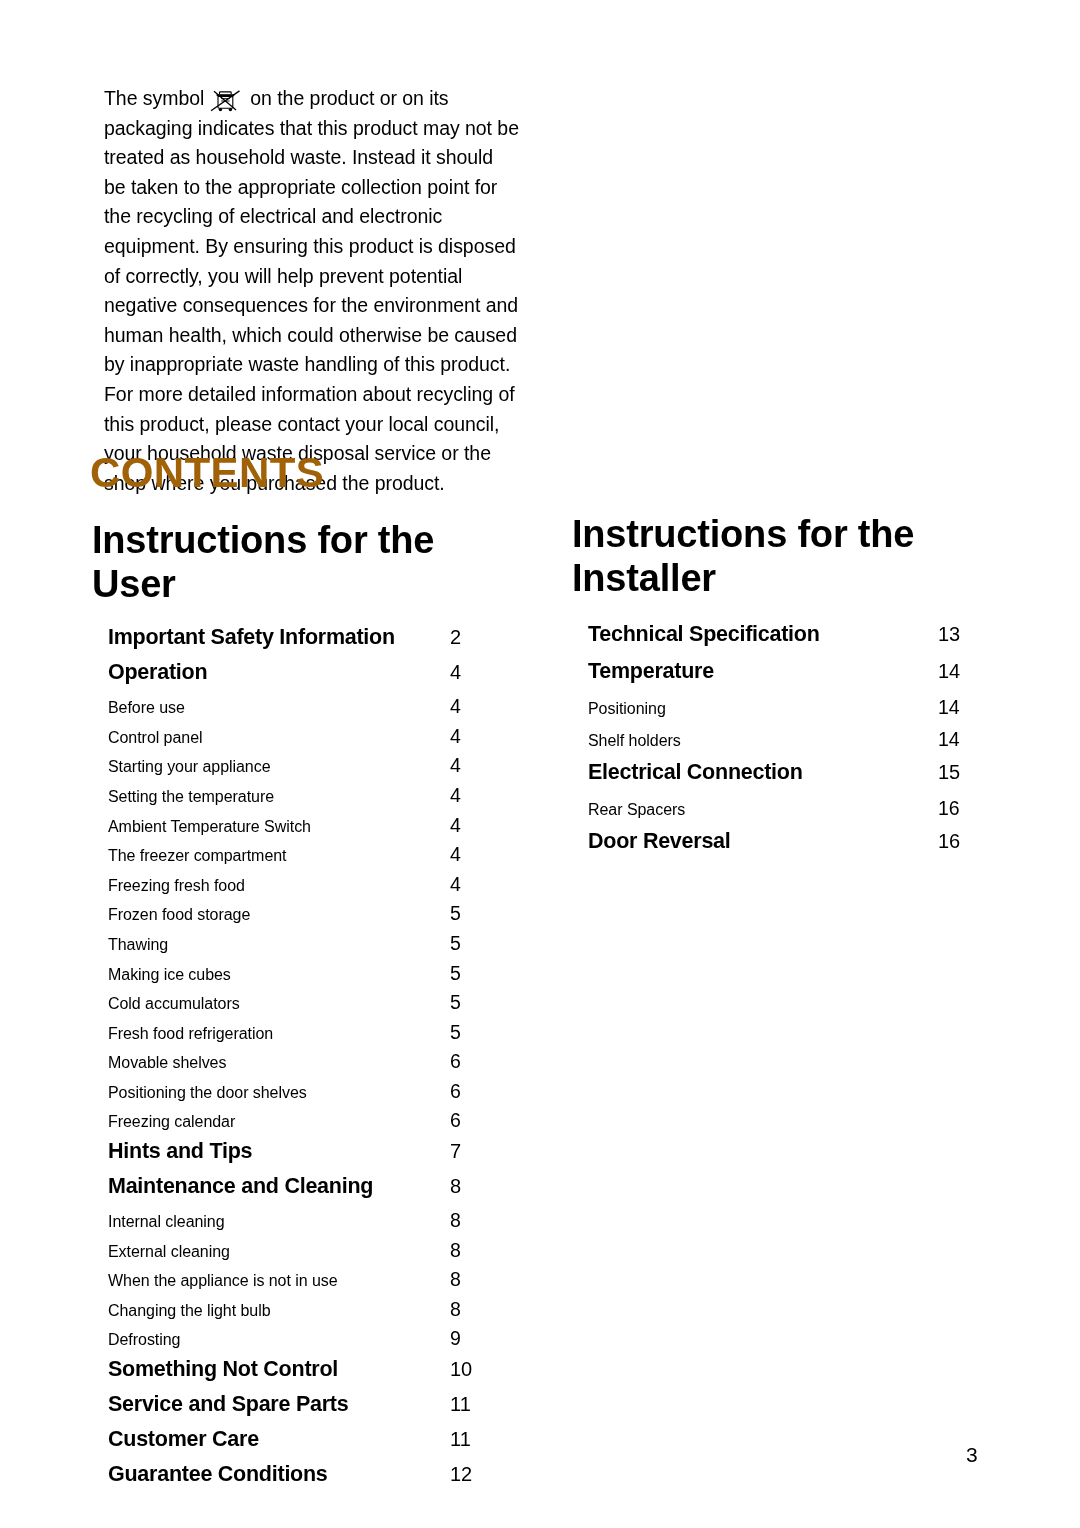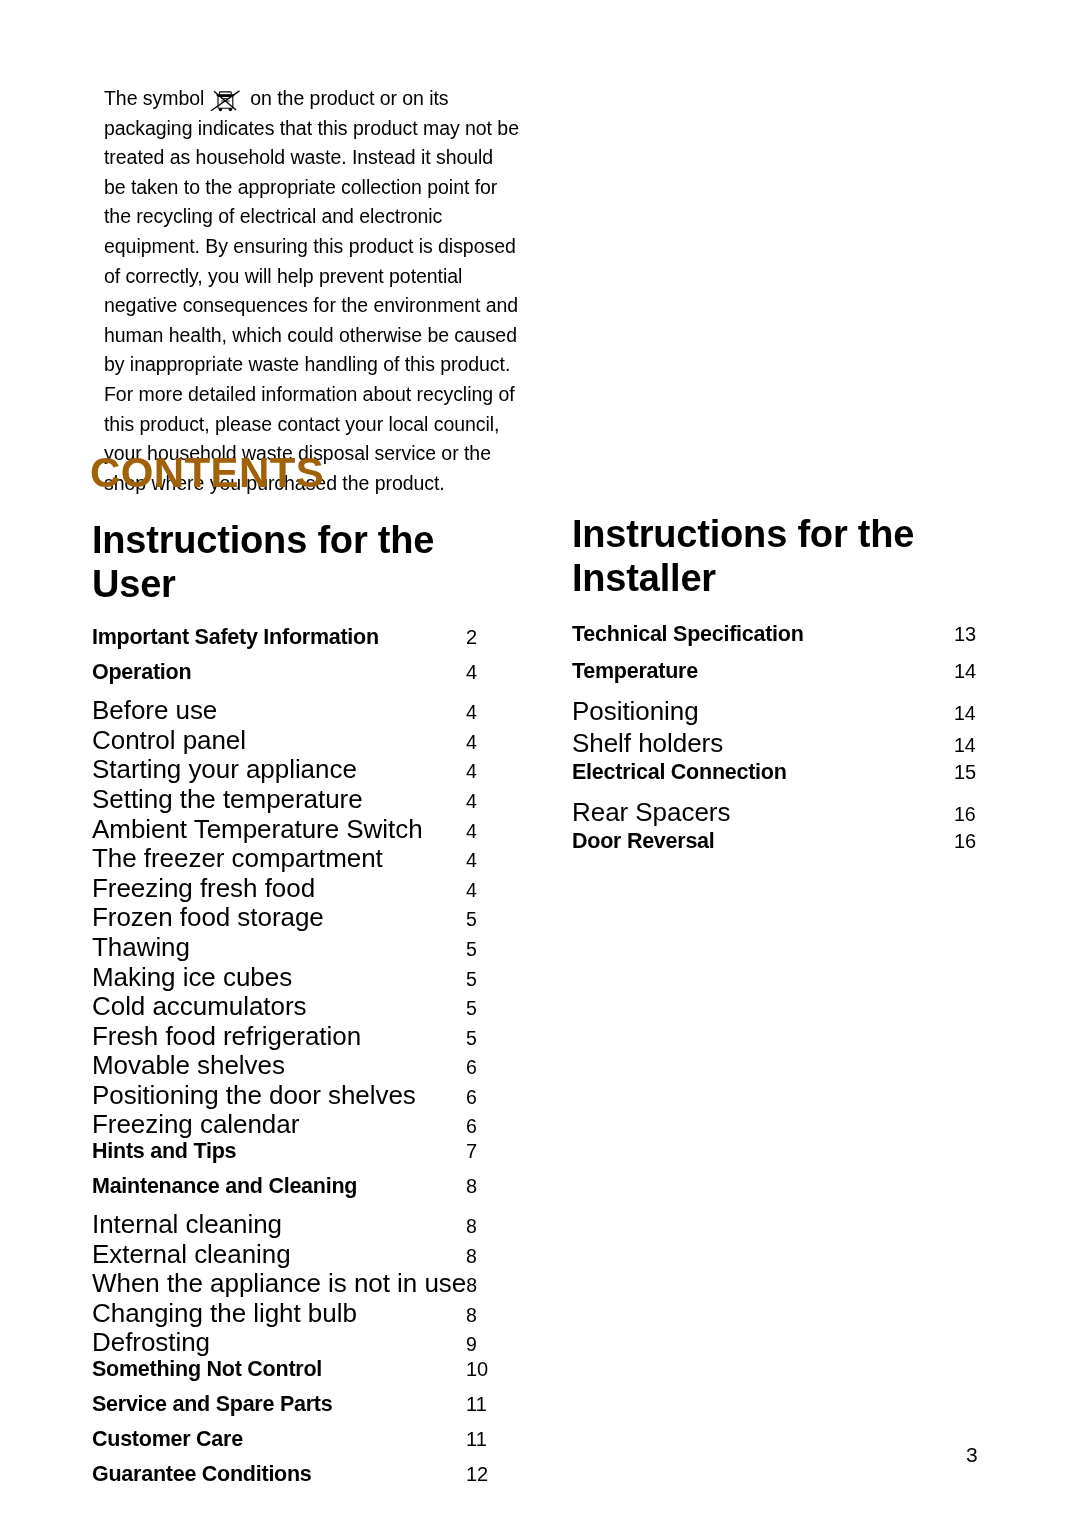--- a/index.html
+++ b/index.html
@@ -89,21 +89,21 @@
     line-height: 1.16;
     letter-spacing: -0.2px;
     margin: 0 0 19px 0;
   }
   .col-right .col-heading {
     margin-bottom: 22px;
   }
 
   .toc-list {
     list-style: none;
-    margin: 0;
+    margin: 16px;
     padding: 0;
   }
   .toc-row {
     display: flex;
     align-items: baseline;
     width: 100%;
   }
   .toc-label { flex: 0 0 auto; }
   .toc-spacer { flex: 1 1 auto; }
   .toc-page { flex: 0 0 auto; text-align: left; }
@@ -120,21 +120,21 @@
   .toc-row.major .toc-label {
     font-size: 21.5px;
     font-weight: bold;
     letter-spacing: -0.25px;
   }
   .toc-row.major .toc-page {
     font-size: 20px;
     font-weight: normal;
   }
   .toc-row.minor .toc-label {
-    font-size: 26px;
+    font-size: 16px;
     font-weight: normal;
     letter-spacing: -0.05px;
   }
   .toc-row.minor .toc-page {
     font-size: 19.5px;
     font-weight: normal;
   }
 
   
   .folio {

